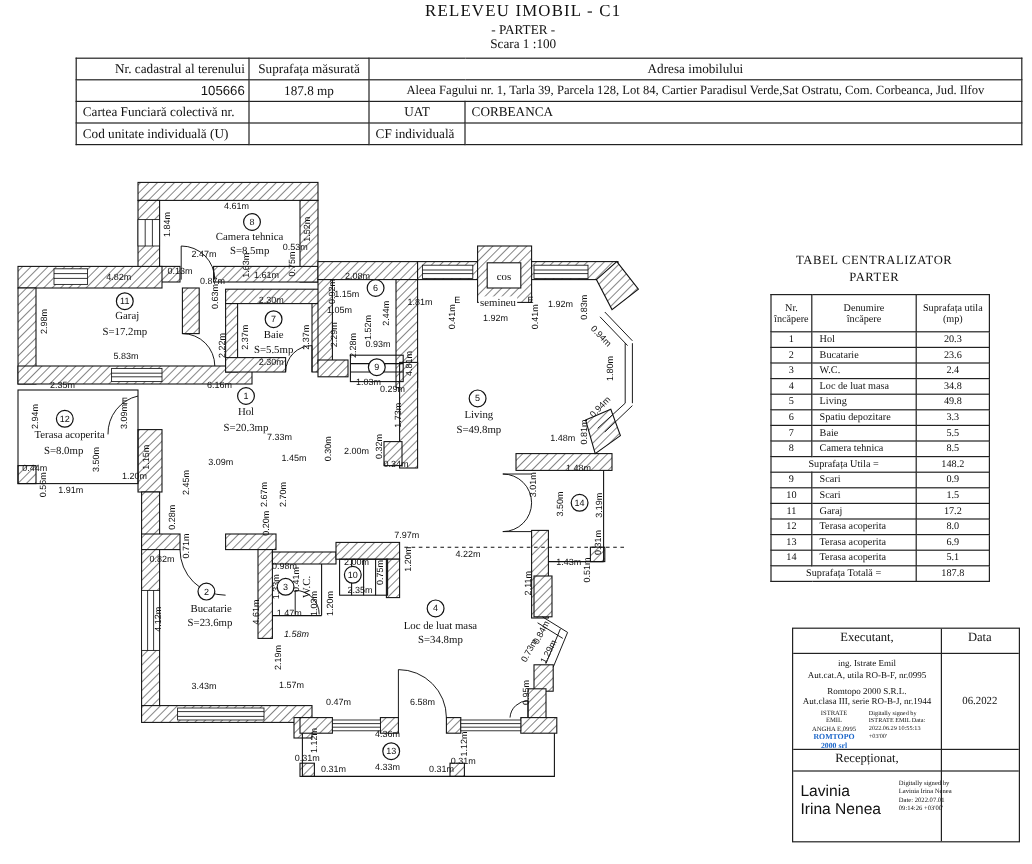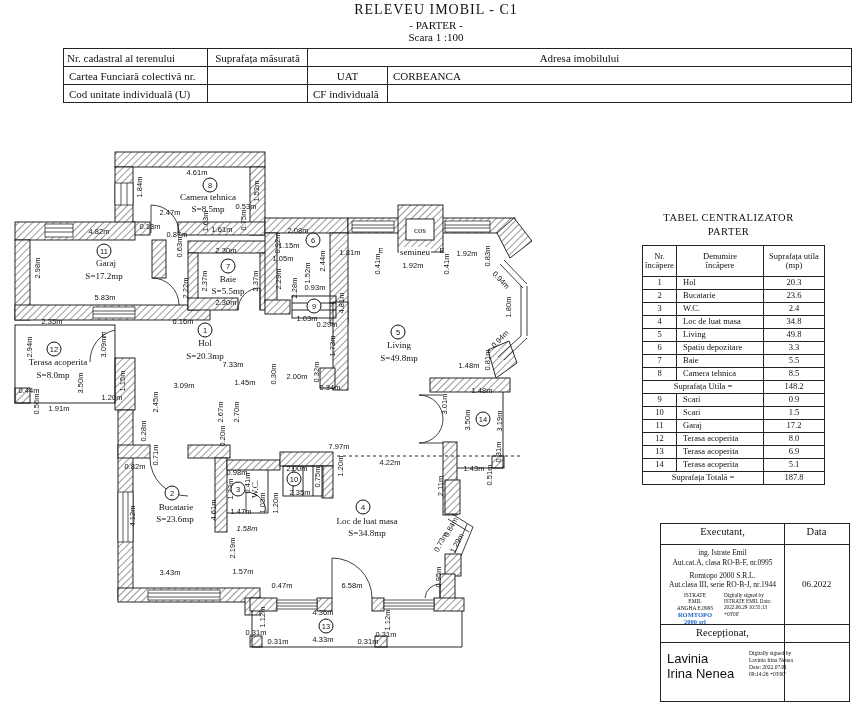--- a/index.html
+++ b/index.html
@@ -6,21 +6,21 @@
   #page{position:relative;width:860px;height:720px;background:#ffffff;overflow:hidden;
         font-family:"Liberation Serif", serif;color:#111;}
   
   #title{position:absolute;left:256px;top:2px;width:360px;text-align:center;}
   #title .t1{font-size:14px;letter-spacing:1px;}
   #title .t2{font-size:11px;margin-top:1px;}
   #title .t3{font-size:11px;}
   
   #info{position:absolute;left:63px;top:48px;border-collapse:collapse;table-layout:fixed;}
   #info td{border:1px solid #222;font-size:11px;padding:0 3px;height:17px;overflow:hidden;white-space:nowrap;}
-  #info .c1{width:135px;text-align:left;}
+  #info .c1{width:135px;text-align:right;}
   #info .c2{width:93px;text-align:center;}
   #info .c3{width:71px;text-align:center;}
   #info .c4{width:455px;}
   #info .num{font-family:"Liberation Sans",sans-serif;}
   #info .addr{font-size:10.5px;text-align:center;}
   #info .left{text-align:left;padding-left:5px;}
   
   #ctitle{position:absolute;left:637px;top:211px;width:183px;text-align:center;font-size:10.5px;line-height:1.35;letter-spacing:.5px;}
   #ctab{position:absolute;left:642px;top:245px;border-collapse:collapse;table-layout:fixed;}
   #ctab td,#ctab th{border:1px solid #222;font-size:8.5px;font-weight:normal;padding:0 2px;height:12px;text-align:center;line-height:1.1;}
@@ -64,20 +64,25 @@
     <div class="t2">- PARTER -</div>
     <div class="t3">Scara 1 :100</div>
   </div>
 
   <table id="info">
     <tbody>
         <tr>
       <td class="c1">Nr. cadastral al terenului</td>
       <td class="c2">Suprafața măsurată</td>
       <td class="c4" colspan="2" style="text-align:center">Adresa imobilului</td>
+    </tr>
+    <tr>
+      <td class="c1 num">105666</td>
+      <td class="c2">187.8 mp</td>
+      <td class="c4 addr" colspan="2">Aleea Fagului nr. 1, Tarla 39, Parcela 128, Lot 84, Cartier Paradisul Verde,Sat Ostratu, Com. Corbeanca, Jud. Ilfov</td>
     </tr>
     <tr>
       <td class="c1 left">Cartea Funciară colectivă nr.</td>
       <td class="c2"></td>
       <td class="c3">UAT</td>
       <td class="c4 left">CORBEANCA</td>
     </tr>
     <tr>
       <td class="c1 left">Cod unitate individuală (U)</td>
       <td class="c2"></td>
@@ -460,21 +465,21 @@
 
   <div id="sig">
     <div class="vline"></div>
     <div class="h1"></div>
     <div class="h2"></div>
     <div class="h3"></div>
     <div class="cell hdr" style="left:0;top:2px;width:123px;">Executant,</div>
     <div class="cell hdr" style="left:123px;top:2px;width:65px;">Data</div>
     <div class="cell exlines" style="left:1px;top:24px;width:121px;">
       <div>ing. Istrate Emil</div>
-      <div>Aut.cat.A, clasa RO-B-F, nr.0995</div>
+      <div>Aut.cat.A, utila RO-B-F, nr.0995</div>
       <div style="margin-top:3px">Romtopo 2000 S.R.L.</div>
       <div>Aut.clasa III, serie RO-B-J, nr.1944</div>
       <div class="stamp">
         <div class="stampL">
           <div>ISTRATE</div>
           <div>EMIL</div>
           <div>ANGHA E,0995</div>
           <div class="brand" style="color: rgb(27, 102, 201);">ROMTOPO</div>
           <div class="brand" style="color: rgb(27, 102, 201);">2000 srl</div>
         </div>

